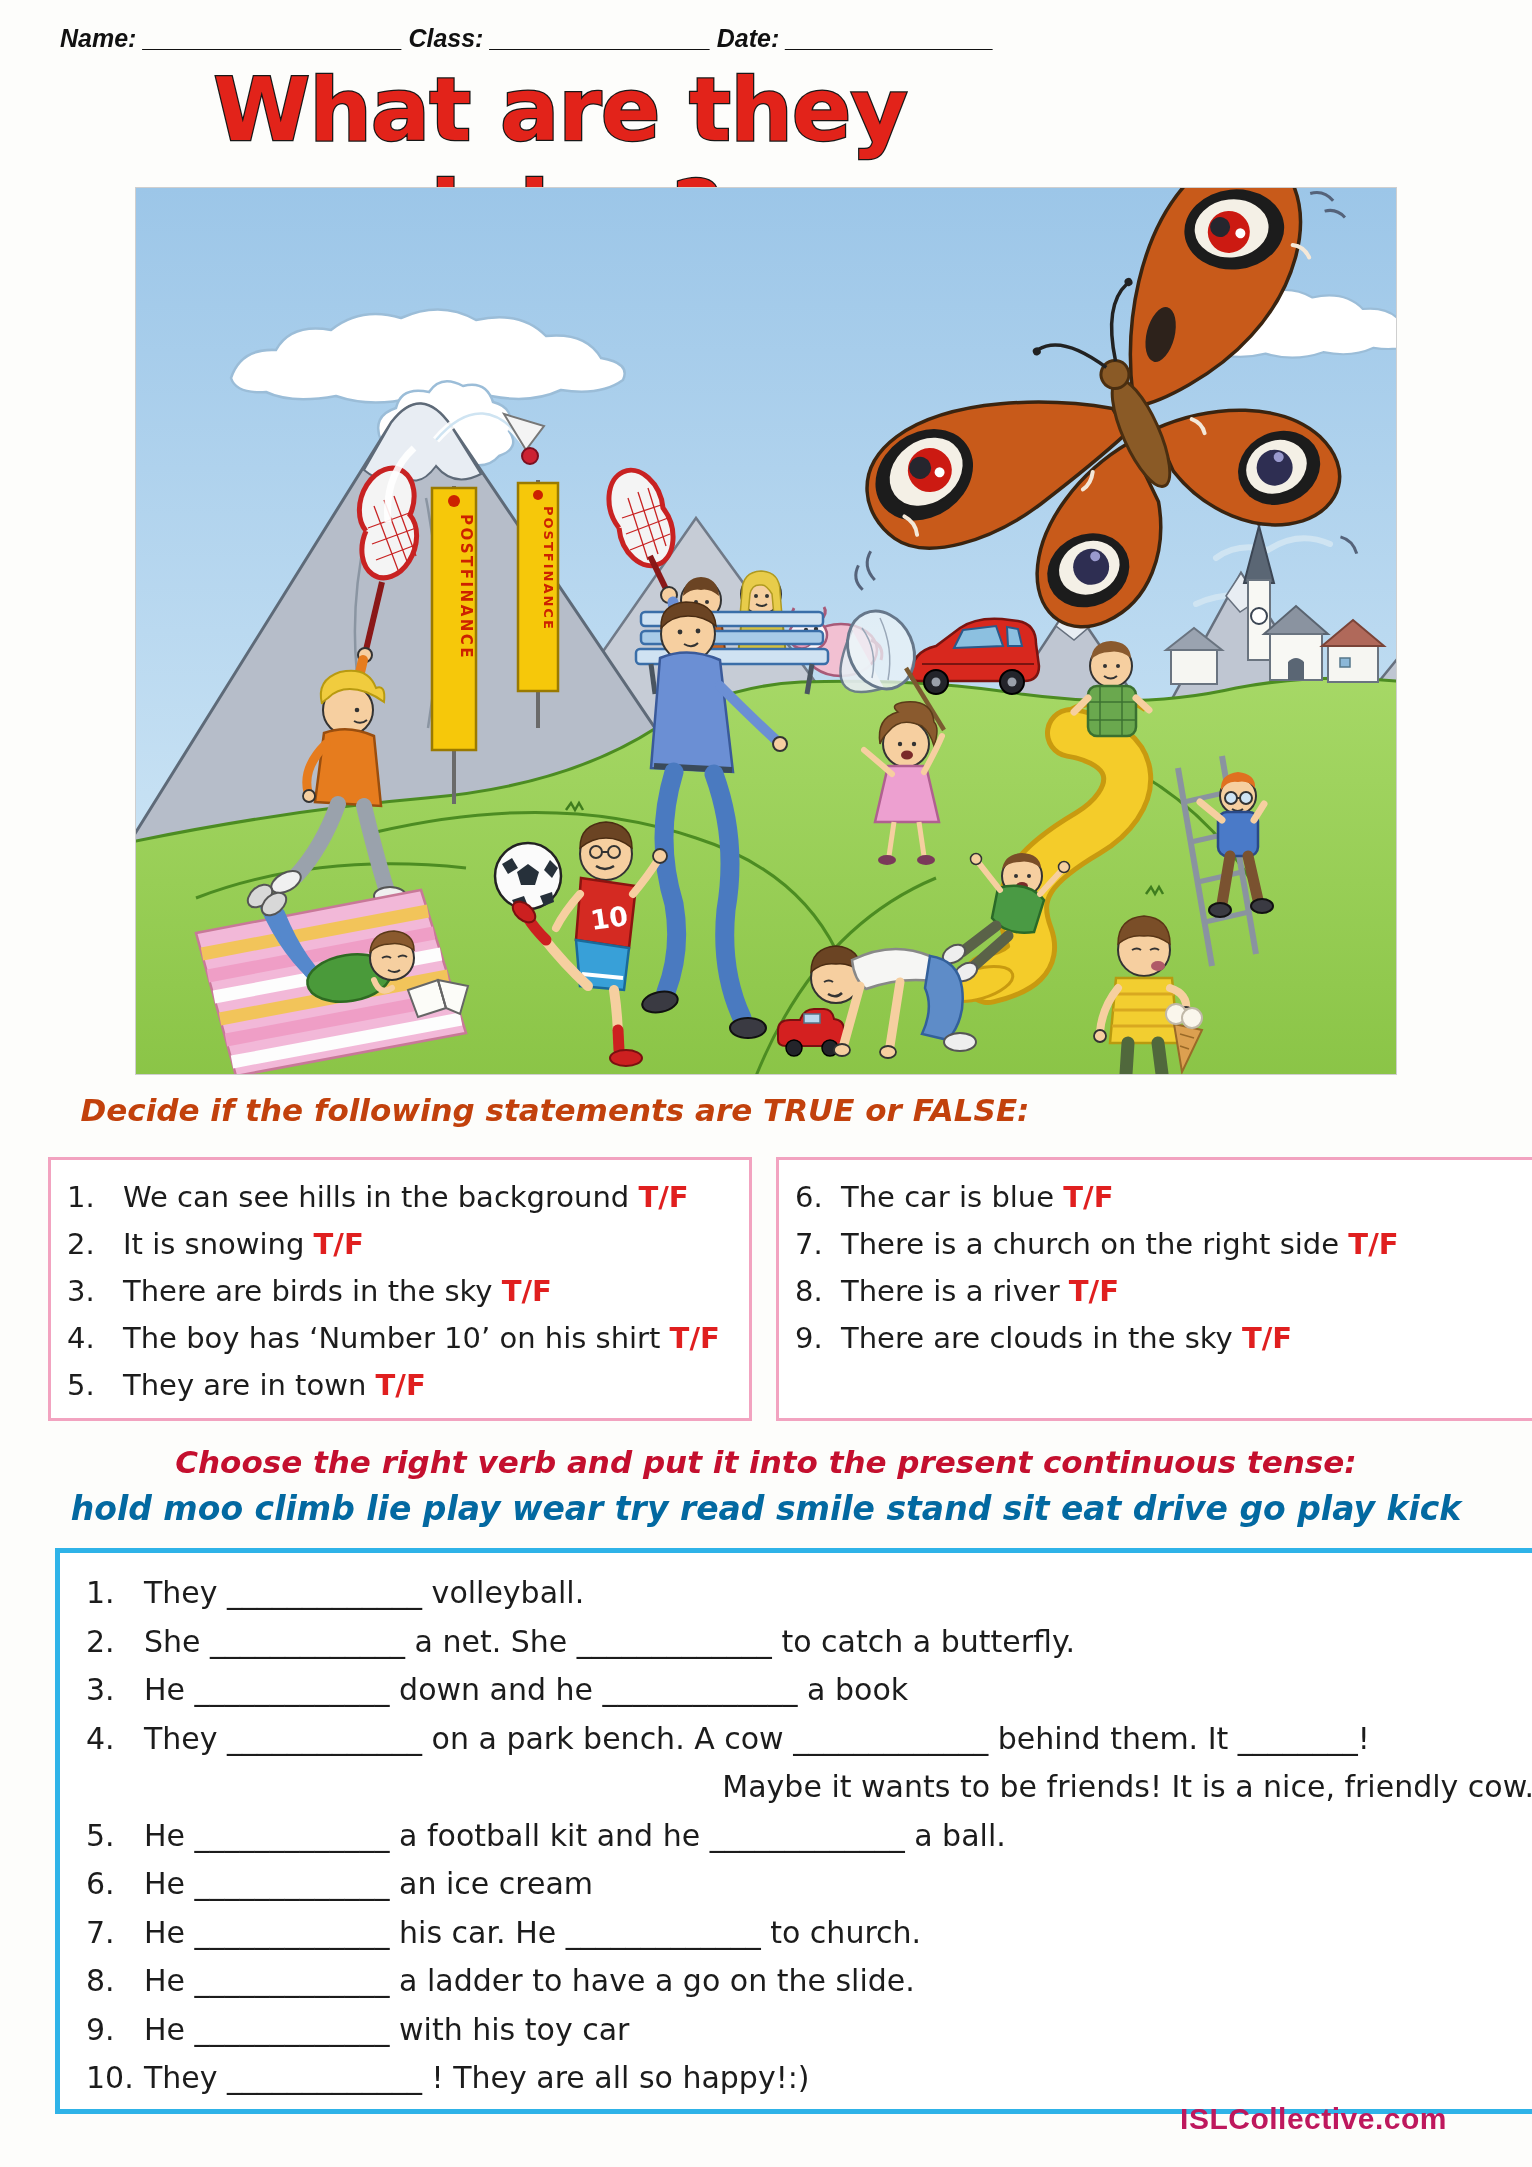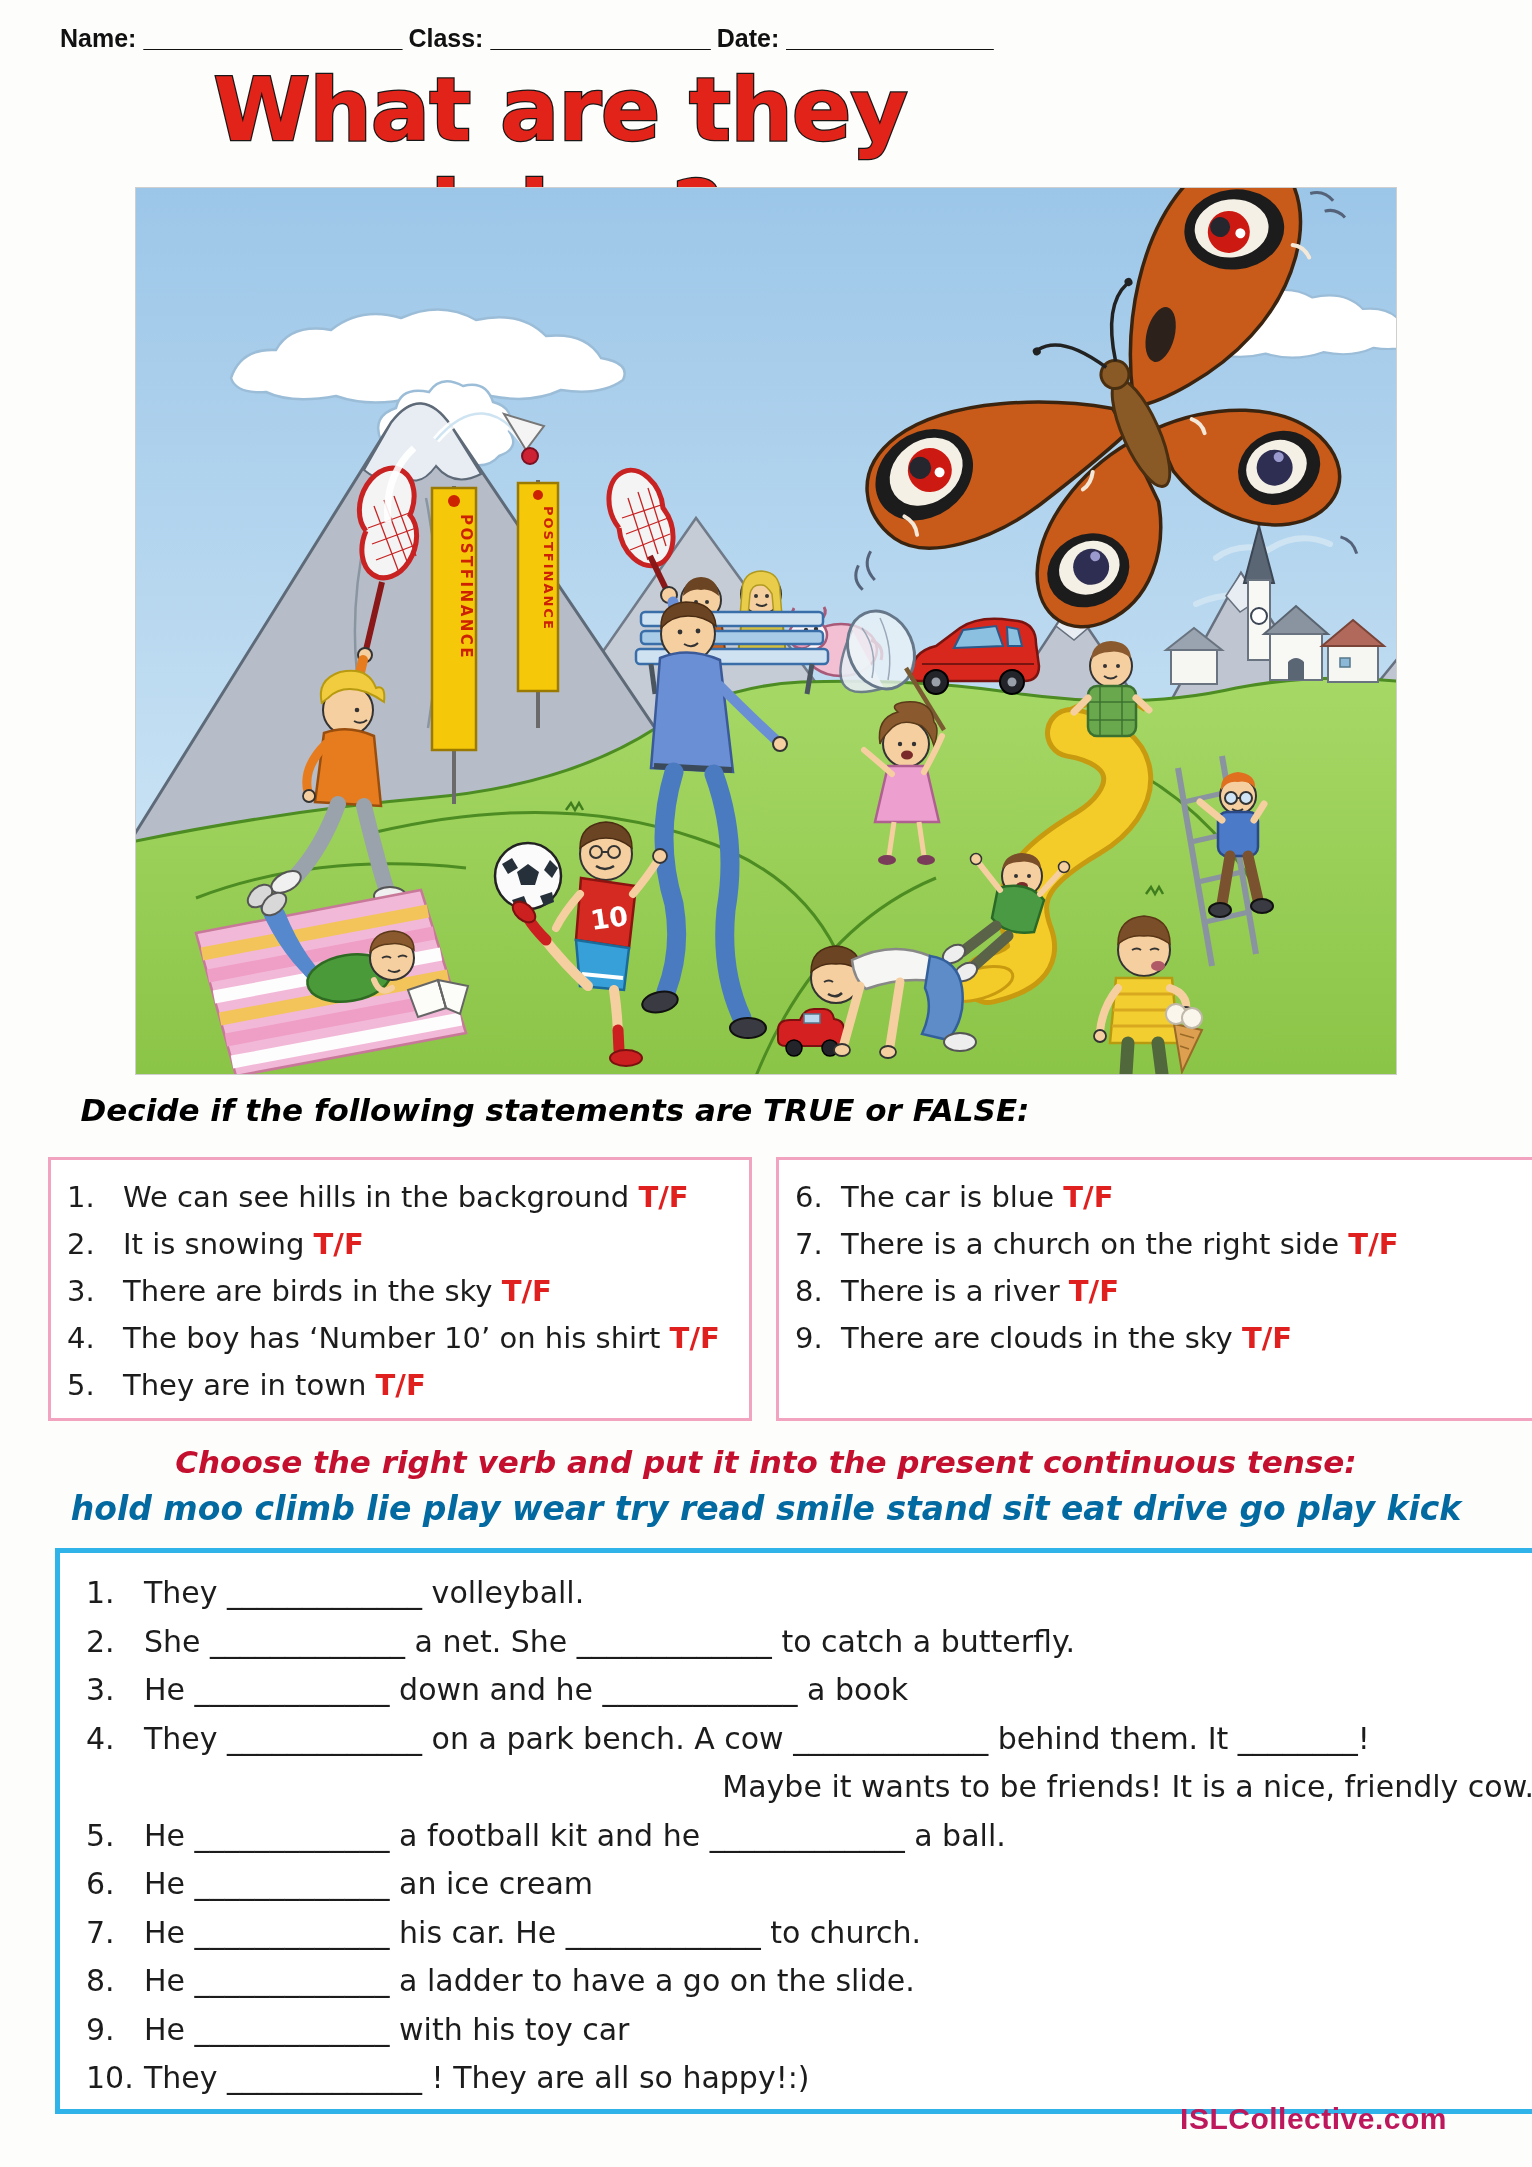--- a/index.html
+++ b/index.html
@@ -7,36 +7,37 @@
   .page {
     position: relative; width: 1532px; height: 2167px;
     background: #fdfdfb; overflow: hidden;
     font-family: "DejaVu Sans", sans-serif; color:#1c1c1c;
     margin: 0 auto;
   }
   .header-row {
     position: absolute; top: 24px; left: 60px; width: 1000px;
     font-size: 25px; font-weight: bold; color:#111; white-space: nowrap;
     font-family: "Liberation Sans", sans-serif;
+    font-style: italic;
   }
   .header-row .line { font-weight: bold; letter-spacing: -1px; }
   .title {
     position: absolute; top: 58px; left: 70px; width: 980px;
     text-align: center; font-size: 88px; font-weight: bold; letter-spacing: -1px;
     color: #e2231a; -webkit-text-stroke: 2.5px #181818; paint-order: stroke fill;
     font-family: "DejaVu Sans", sans-serif;
   }
   .illustration-frame {
     position: absolute; left: 135px; top: 187px; width: 1262px; height: 888px;
     background: #ffffff; border: 1px solid #cfcfcf;
   }
   .illustration-frame svg { display:block; width: 1260px; height: 886px; }
   .tf-instruction {
     position: absolute; top: 1092px; left: 0px; width: 1110px; text-align: center;
-    font-size: 31px; font-weight: bold; font-style: italic; color: #000000;
+    font-size: 31px; font-weight: bold; font-style: italic; color: #c2410c;
   }
   .tf-box {
     position: absolute; top: 1157px; height: 264px; background: #fff;
     border: 3px solid #f2a3c0; padding: 14px 8px 4px 16px;
   }
   .tf-box.left  { left: 48px;  width: 704px; }
   .tf-box.right { left: 776px; width: 788px; }
   .tf-row { font-size: 29px; line-height: 47px; white-space: nowrap; }
   .tf-box.left  .num { display:inline-block; min-width: 56px; }
   .tf-box.right .num { display:inline-block; min-width: 46px; }

